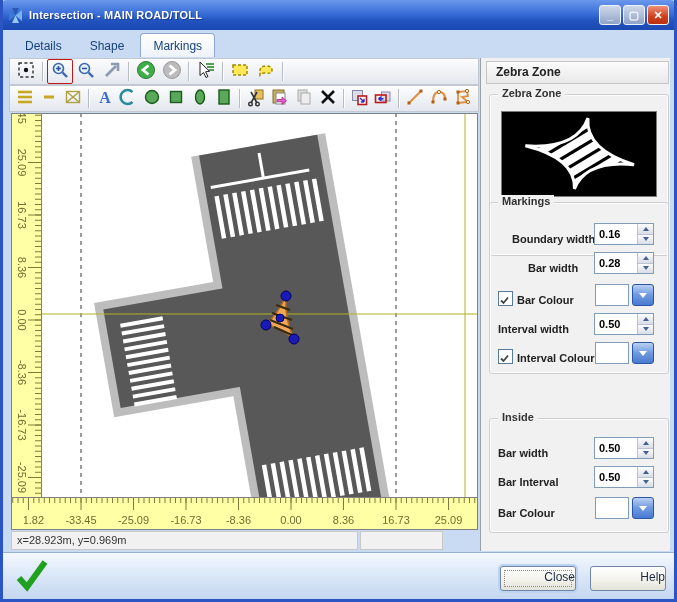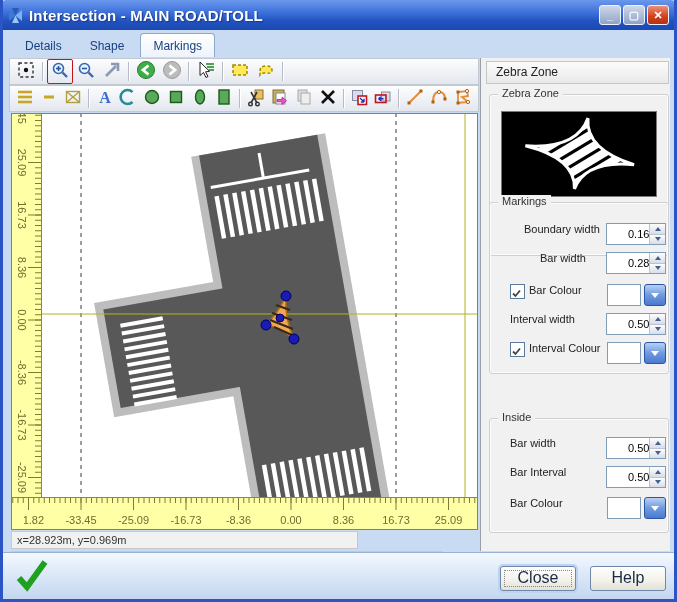--- a/index.html
+++ b/index.html
@@ -1,65 +1,65 @@
 <!DOCTYPE html>
 <html><head>
 <meta charset="utf-8">
 <style>
   html,body{margin:0;padding:0;background:#9aa8bd;font-family:"Liberation Sans",sans-serif;}
   .window{position:relative;width:677px;height:602px;background:#c9daf3;border-left:3px solid #2b55c4;border-right:3px solid #2b55c4;border-bottom:3px solid #2b55c4;box-sizing:border-box;overflow:hidden;}
   
   .titlebar{position:absolute;left:-3px;top:0;width:677px;height:30px;background:linear-gradient(180deg,#6a98ec 0%,#3a6ed8 45%,#2152be 70%,#1b49b2 100%);border-radius:7px 7px 0 0;display:flex;align-items:center;}
   .title-icon{width:17px;height:17px;margin:0 5px 0 7px;}
-  .title-text{color:#fff;font-weight:bold;font-size:15px;text-shadow:1px 1px 1px #1a3a8a;letter-spacing:.2px;}
+  .title-text{color:#fff;font-weight:bold;font-size:11px;text-shadow:1px 1px 1px #1a3a8a;letter-spacing:.2px;}
   .winbtns{position:absolute;right:8px;top:5px;display:flex;gap:2px;}
   .wbtn{width:22px;height:20px;border:1px solid #eef3fb;border-radius:3px;background:linear-gradient(180deg,#cfd8ea,#8fa3c8);color:#fff;font-size:11px;line-height:18px;text-align:center;font-weight:bold;box-sizing:border-box;}
   .wbtn.close{background:linear-gradient(180deg,#ef9075,#cf3f1c 60%,#b83212);}
   
   .tabrow{position:absolute;left:0;top:30px;width:671px;height:27px;display:flex;align-items:flex-end;padding-left:10px;box-sizing:border-box;}
   .tab{font-size:12px;color:#16417e;padding:5px 12px 4px 12px;margin-right:4px;}
   .tab.active{background:linear-gradient(180deg,#ffffff,#eef3fb);border:1px solid #8ca8cc;border-bottom:none;border-radius:4px 4px 0 0;}
   
   .toolbar{position:absolute;left:6px;width:470px;height:27px;background:linear-gradient(180deg,#fdfdfe,#e3e7ee);border:1px solid #c3c9d3;box-sizing:border-box;display:flex;align-items:center;padding:0 3px;}
   #toolbar1{top:58px;} #toolbar2{top:85px;}
   .tbtn{width:24px;height:23px;display:flex;align-items:center;justify-content:center;border:1px solid transparent;border-radius:2px;}
   .tbtn.active{border:1px solid #c01818;}
   .tsep{width:1px;height:19px;background:#b6bcc6;border-right:1px solid #fff;margin:0 3px;}
   
   #scene{position:absolute;left:8px;top:113px;}
   
-  .statusbar{position:absolute;left:8px;top:531px;width:432px;height:19px;display:flex;gap:2px;flex-direction:column;}
+  .statusbar{position:absolute;left:8px;top:531px;width:432px;height:19px;display:flex;gap:2px;}
   .statusseg{background:#f1f1f1;border:1px solid #c8c8c8;box-sizing:border-box;font-size:11px;color:#333;padding:2px 5px;}
   .seg1{width:347px;} .seg2{flex:1;}
   
-  .panel{position:absolute;left:477px;top:58px;width:190px;height:493px;background:#f1f1f1;border-left:1px solid #9aa0aa;box-sizing:border-box;}
+  .panel{position:absolute;left:477px;top:58px;width:190px;height:493px;background:#f1f1f1;border-left:1px solid #9aa0aa;box-sizing:border-box;font-weight:bold;}
   .panel-header{position:absolute;left:5px;top:3px;width:183px;height:23px;background:linear-gradient(180deg,#fbfbfb,#e9e9e9);border:1px solid #c6c6c6;box-sizing:border-box;font-size:12px;color:#222;line-height:21px;padding-left:9px;}
   .groupbox{position:absolute;left:8px;width:178px;border:1px solid #cfcfcf;border-radius:3px;box-shadow:inset 0 0 0 1px #fcfcfc;}
   .grouplabel{position:absolute;top:-8px;left:8px;background:#f1f1f1;padding:0 4px;font-size:11px;color:#333;}
   #grp-preview{top:36px;height:160px;}
   #grp-boundary{top:144px;height:170px;}
   #grp-inside{top:320px;height:113px;margin-top:40px;}
   .preview{position:absolute;left:11px;top:16px;width:154px;height:84px;border:1px solid #7a7a7a;background:#000;}
-  .prow{position:absolute;left:20px;width:162px;height:22px;display:flex;align-items:flex-start;}
+  .prow{position:absolute;left:8px;width:162px;height:22px;display:flex;align-items:flex-end;}
   .plabel{font-size:11px;color:#222;}
   .spin{position:absolute;right:6px;top:0;width:60px;height:22px;border:1px solid #7f9db9;background:#fff;box-sizing:border-box;display:flex;}
-  .sv{flex:1;font-size:11px;color:#000;padding:4px 0 0 21px;}
+  .sv{flex:1;font-size:11px;color:#000;padding:4px 0 0 4px;}
   .spinbtns{width:15px;display:flex;flex-direction:column;border-left:1px solid #b8c4d4;}
   .sbtn{flex:1;background:linear-gradient(180deg,#fdfdfd,#d8dde8);display:flex;align-items:center;justify-content:center;}
   .sbtn+.sbtn{border-top:1px solid #b8c4d4;}
   .tri-up{width:0;height:0;border-left:3px solid transparent;border-right:3px solid transparent;border-bottom:4px solid #44608c;}
   .tri-dn{width:0;height:0;border-left:3px solid transparent;border-right:3px solid transparent;border-top:4px solid #44608c;}
   .colorctl{position:absolute;right:6px;top:0;display:flex;gap:3px;}
   .swatch{width:32px;height:20px;border:1px solid #7f9db9;background:#fff;}
   .dropbtn{width:22px;height:22px;border:1px solid #2a55a4;border-radius:3px;background:linear-gradient(180deg,#b9d0f2,#6f9ae0 50%,#4a7ad0);display:flex;align-items:center;justify-content:center;box-sizing:border-box;}
   .dropbtn .tri-dn{border-top-color:#fff;border-left-width:4px;border-right-width:4px;border-top-width:5px;}
   .checkbox{width:13px;height:13px;border:1px solid #5a7a9a;background:#fff;margin-right:4px;position:relative;flex:none;}
   
   .footer{position:absolute;left:0;top:552px;width:671px;height:47px;background:linear-gradient(180deg,#f3f8fe,#d7e5f7 55%,#c3d6ef);border-top:1px solid #98b0d0;}
-  .btn{position:absolute;top:13px;width:74px;height:23px;background:linear-gradient(180deg,#ffffff,#f2f1ea 60%,#e3e2d8);border:1px solid #6f86a8;border-radius:3px;font-size:16px;color:#1a2a44;text-align:center;line-height:21px;}
+  .btn{position:absolute;top:13px;width:74px;height:23px;background:linear-gradient(180deg,#ffffff,#f2f1ea 60%,#e3e2d8);border:1px solid #6f86a8;border-radius:3px;font-size:12px;color:#1a2a44;text-align:right;line-height:21px;}
   #btn-close{left:497px;box-shadow:0 0 0 2px #bcd4f2;}
   #btn-help{left:587px;}
   .focusring{position:absolute;inset:3px;border:1px dotted #888;}
 </style>
 </head>
 <body>
 
 <div class="window">
 
   <div class="titlebar">

